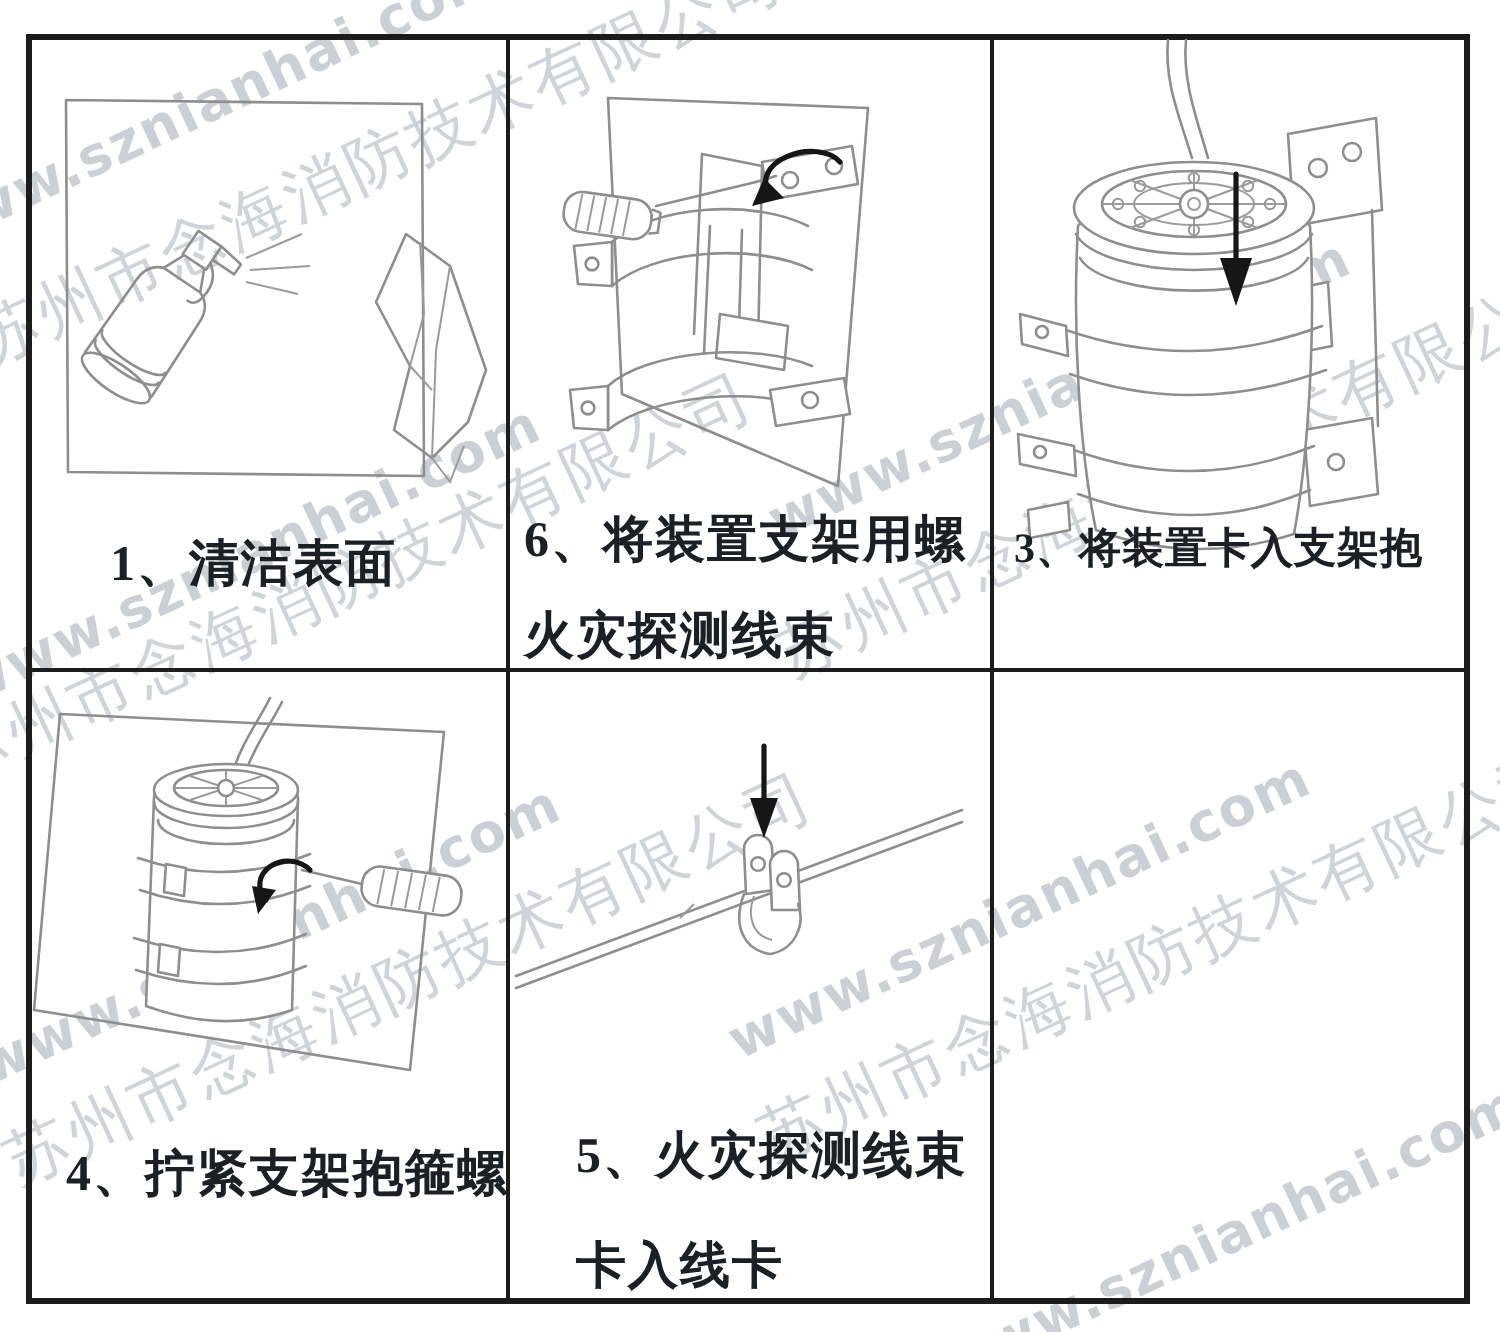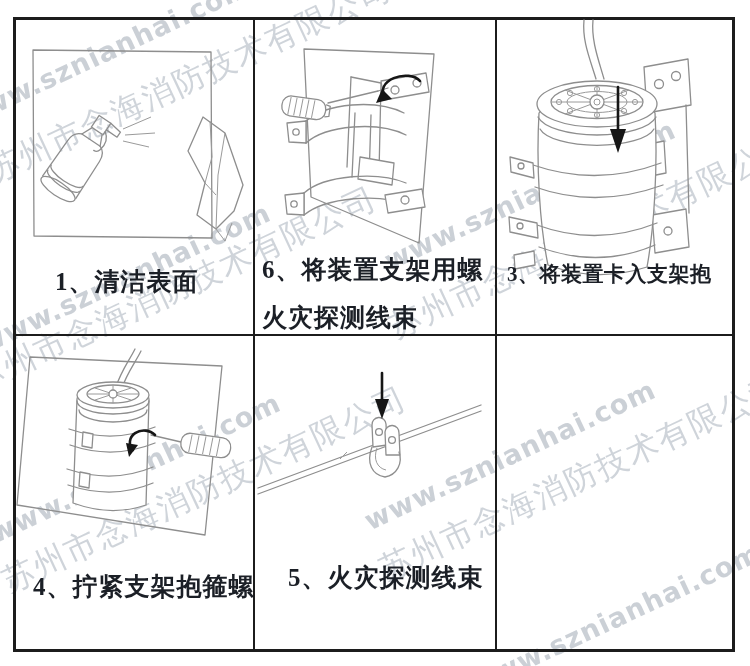--- a/index.html
+++ b/index.html
@@ -196,16 +196,17 @@
       <path class="lnw" d="M118,90 A7,7 0 0 1 132,89 L133,110 L119,112 Z"></path>
       <path class="lnw" d="M131,97 A7,7 0 0 1 145,98 L146,120 L132,120 Z"></path>
       <circle class="lnw" cx="125" cy="97" r="3.4"></circle>
       <circle class="lnw" cx="138" cy="105" r="3.4"></circle>
       <path class="ln" d="M118,112 C112,128 118,140 131,142 C143,140 149,128 145,117"></path>
       <path class="thin" d="M123,113 C119,124 123,133 132,135"></path>
       <path class="blkln" d="M128,38 L128,66" stroke-width="4"></path>
       <polygon class="blk" points="121,64 135,64 128,84"></polygon>
     </svg>
     <div class="cap" style="left:34px;top:226px">5、火灾探测线束</div>
+    <div class="cap" style="left:34px;top:281px">卡入线卡</div>
   </div>
 
 
 </div>
 
 </body></html>

